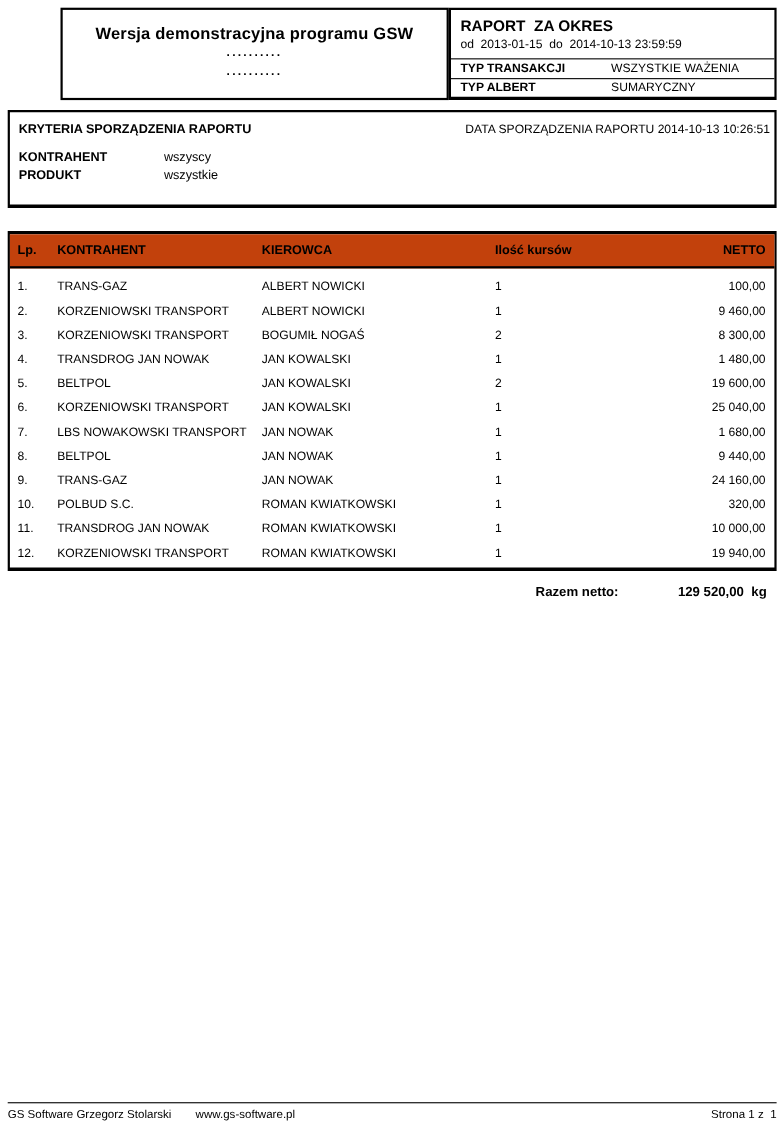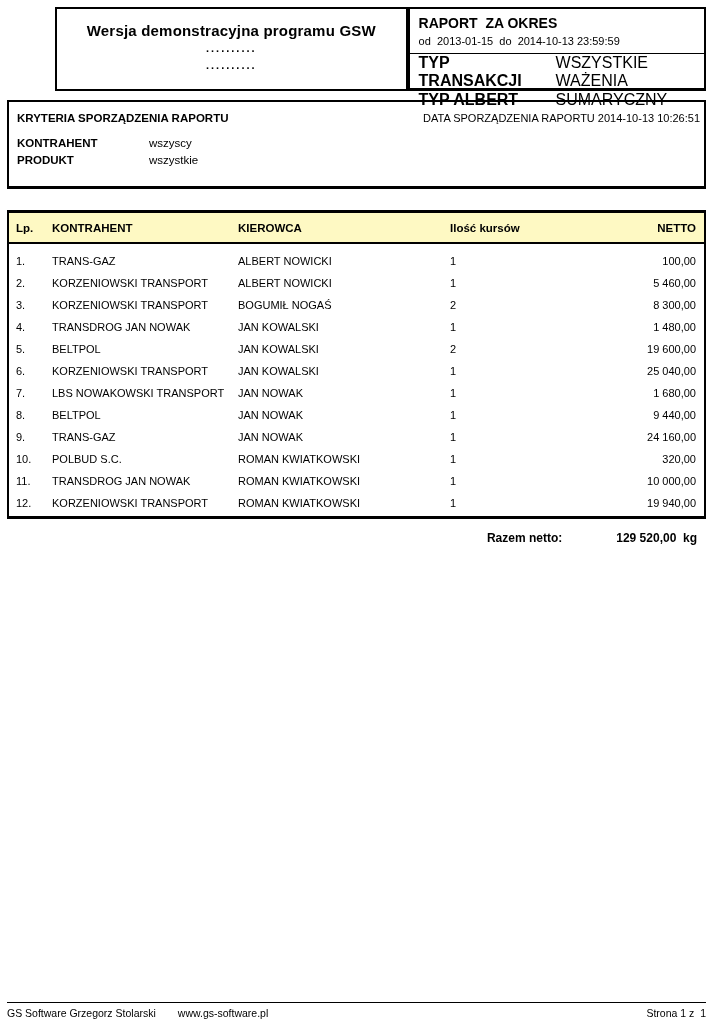--- a/index.html
+++ b/index.html
@@ -10,33 +10,33 @@
   }
   
   .top-row { position:absolute; left:7px; top:7px; right:7px; display:flex; justify-content:space-between;padding-left:48px; }
   .demo-box { width:371px; height:84px; border:2px solid #000; text-align:center; padding-top:13px; }
   .demo-title { font-size:15px; font-weight:bold; letter-spacing:0.2px; }
   .demo-dots { font-size:11px; font-weight:bold; letter-spacing:2px; line-height:16px; margin-top:1px; }
   .report-box { width:314px; height:84px; border:2px solid #000; border-bottom-width:3px; display:flex; flex-direction:column; }
   .rb-title { font-weight:bold; font-size:14px; padding:6px 0 0 9px; white-space:pre; }
   .rb-period { font-size:11px; padding:4px 0 6px 9px; white-space:pre; }
   .rb-sep { border-top:1px solid #000; }
-  .rb-row { display:flex; align-items:center; flex:1; font-size:16px; padding-left:9px; }
+  .rb-row { display:flex; align-items:center; flex:1; font-size:11px; padding-left:9px; }
   .rb-label { font-weight:bold; width:137px; flex:none; }
   
   .criteria-box { position:absolute; left:7px; top:100px; right:7px; height:89px; border:2px solid #000; border-bottom-width:3px; padding:10px 4px 0 8px; }
   .cb-head { display:flex; justify-content:space-between; align-items:baseline; }
   .cb-title { font-weight:bold; font-size:11.5px; }
   .cb-date { font-size:11px; }
   .cb-rows { margin-top:11px; }
   .cb-row { display:flex; font-size:11.5px; line-height:17px; }
   .cb-label { font-weight:bold; width:132px; flex:none; }
   
   .rtable { position:absolute; left:7px; top:210px; right:7px; border:2px solid #000; border-top-width:3px; border-bottom-width:3px; }
-  .thead { display:flex; align-items:center; background:#fef9c3; border-bottom:2px solid #000; height:31px; font-weight:bold; font-size:11.5px; }
+  .thead { display:flex; align-items:center; background:#c2410c; border-bottom:2px solid #000; height:31px; font-weight:bold; font-size:11.5px; }
   .tbody { padding:6px 0 2px 0; }
   .trow { display:flex; align-items:center; height:22px; font-size:11px; }
   .c-lp { width:43px; padding-left:7px; flex:none; }
   .c-kontrahent { width:186px; flex:none; }
   .c-kierowca { width:192px; flex:none; }
   .c-ilosc { width:120px; flex:none;padding-left:20px; }
   .c-netto { flex:1; text-align:right; padding-right:8px; }
   
   .summary { position:absolute; top:531px; right:16px; display:flex; font-size:12px; font-weight:bold; }
   .sum-label { margin-right:54px; }
@@ -105,21 +105,21 @@
           <span class="c-kontrahent">TRANS-GAZ</span>
           <span class="c-kierowca">ALBERT NOWICKI</span>
           <span class="c-ilosc">1</span>
           <span class="c-netto">100,00</span>
         </div>
         <div class="trow">
           <span class="c-lp">2.</span>
           <span class="c-kontrahent">KORZENIOWSKI TRANSPORT</span>
           <span class="c-kierowca">ALBERT NOWICKI</span>
           <span class="c-ilosc">1</span>
-          <span class="c-netto">5 460,00</span>
+          <span class="c-netto">9 460,00</span>
         </div>
         <div class="trow">
           <span class="c-lp">3.</span>
           <span class="c-kontrahent">KORZENIOWSKI TRANSPORT</span>
           <span class="c-kierowca">BOGUMIŁ NOGAŚ</span>
           <span class="c-ilosc">2</span>
           <span class="c-netto">8 300,00</span>
         </div>
         <div class="trow">
           <span class="c-lp">4.</span>

